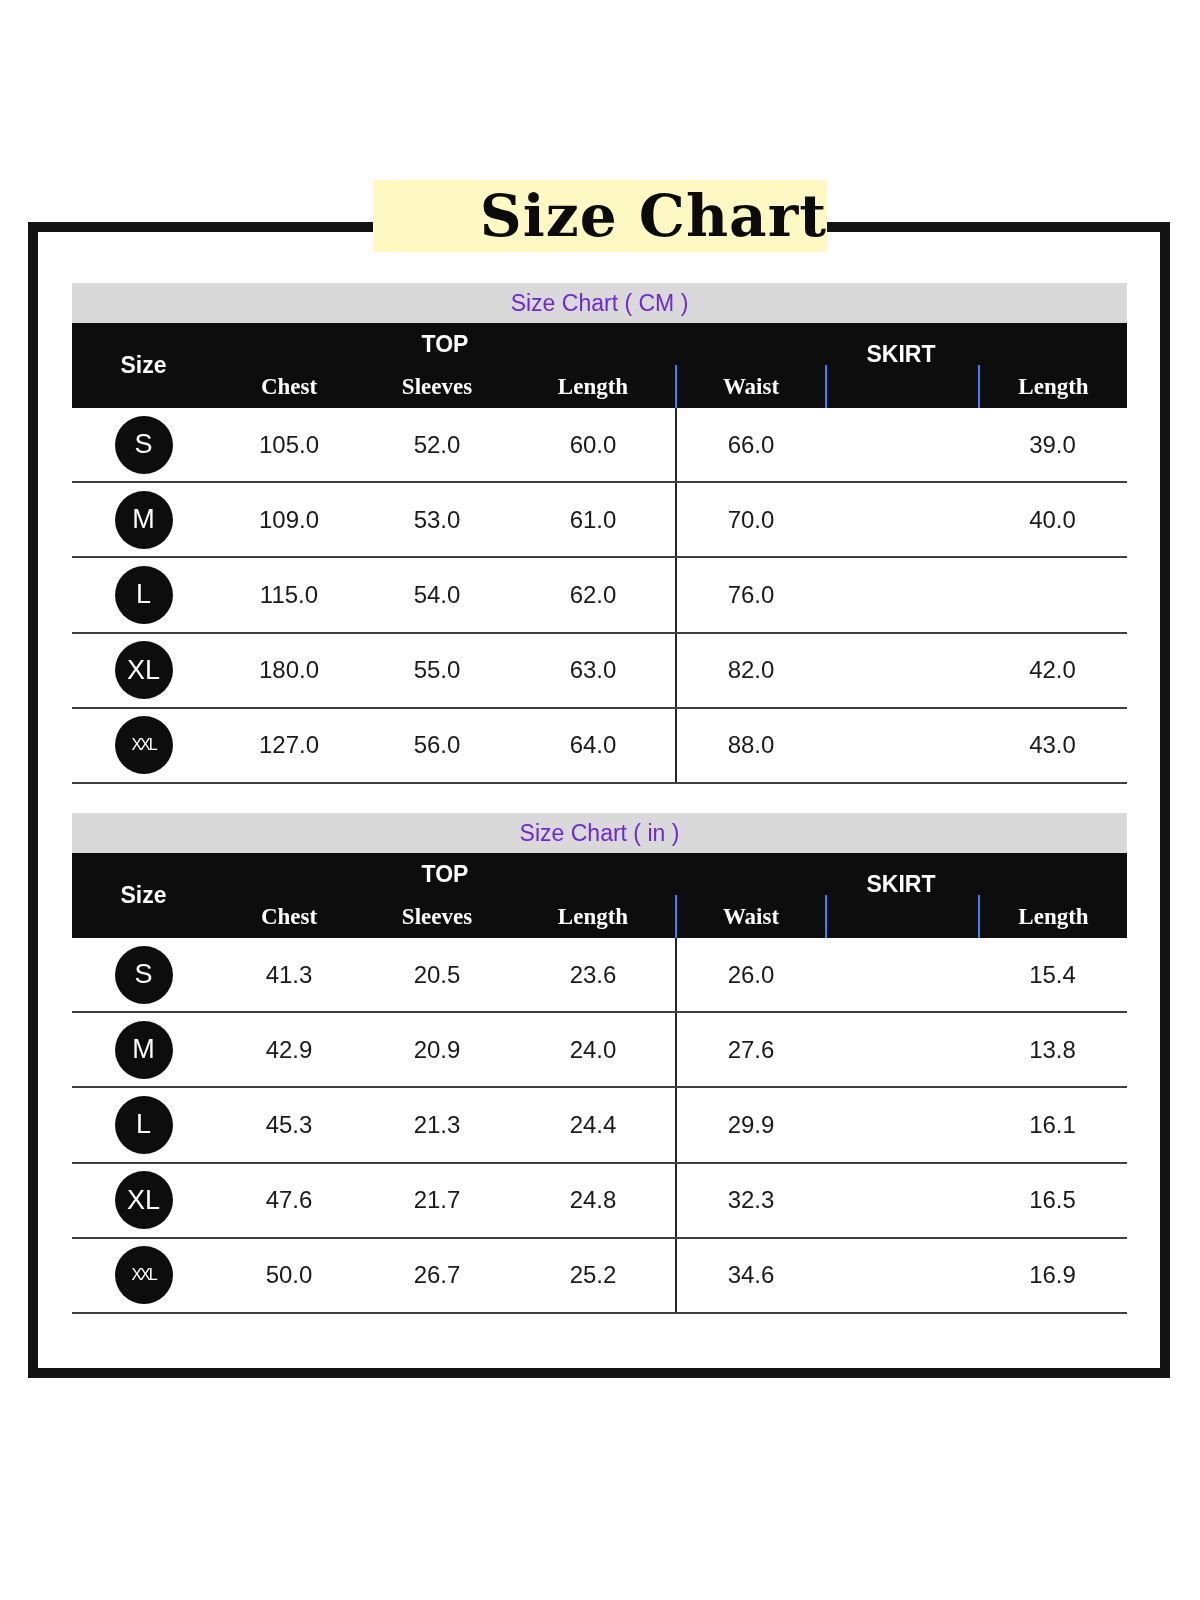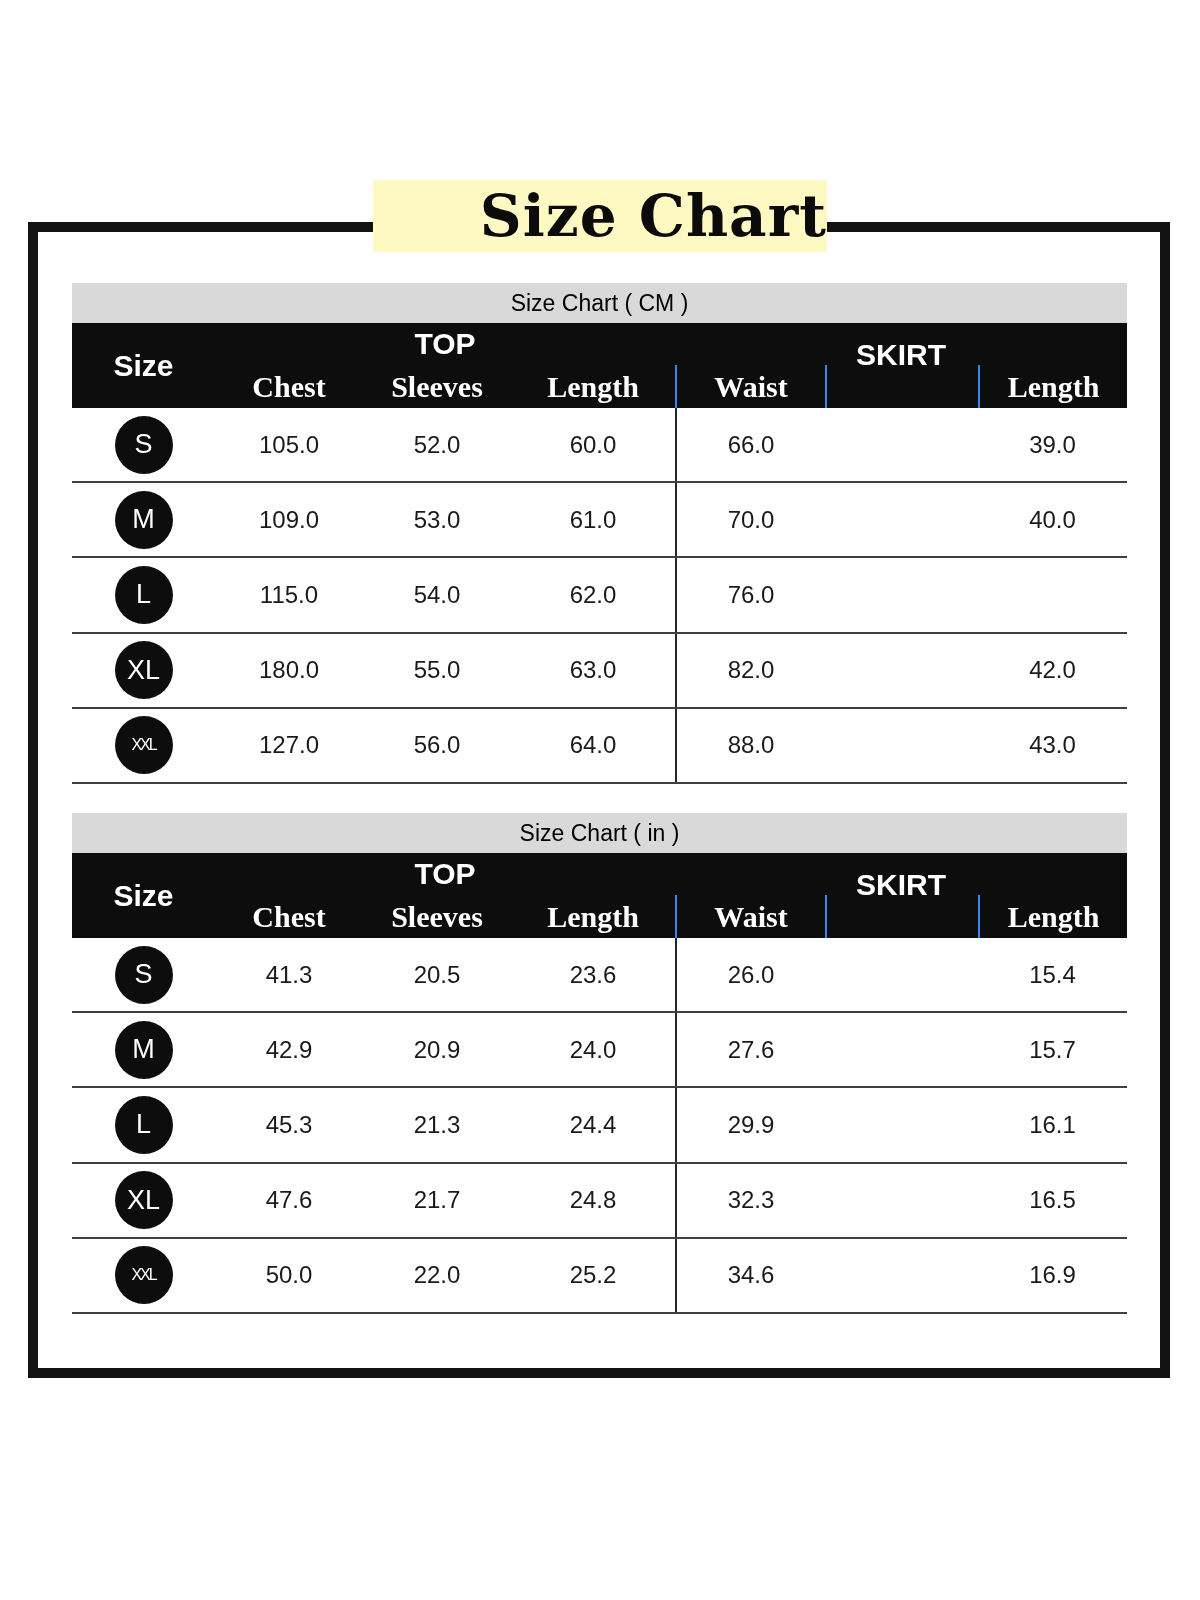--- a/index.html
+++ b/index.html
@@ -13,26 +13,26 @@
   }
   .title{
     position:absolute;left:373px;top:180px;width:454px;height:72px;margin:0;
     background:#fef9c3;z-index:2;text-align:right;line-height:72px;
     font-family:"DejaVu Serif", serif;font-weight:900;font-size:58px;
     letter-spacing:1px;color:#0b0b0b;
   }
   .size-table{position:absolute;left:72px;width:1055px;}
   .caption{
     height:40px;background:#d9d9d9;display:flex;align-items:center;justify-content:center;
-    font-size:23px;color:#000000;
+    font-size:23px;color:#6d28d9;
   }
   .thead{
     display:grid;height:85px;background:#0d0d0d;color:#ffffff;
     grid-template-columns:143px 148px 148px 164px 150px 153px 149px;
-    grid-template-rows:42px 43px;font-weight:bold;font-size:30px;
+    grid-template-rows:42px 43px;font-weight:bold;font-size:23px;
   }
   .thead .corner{grid-column:1;grid-row:1/3;display:flex;align-items:center;justify-content:center;}
   .thead .group-top{grid-column:2/5;grid-row:1;display:flex;align-items:center;justify-content:center;}
   .thead .group-skirt{grid-column:5/8;grid-row:1;display:flex;align-items:center;justify-content:center;margin-top:21px;}
   .thead .sub{grid-row:2;display:flex;align-items:center;justify-content:center;box-sizing:border-box;font-family:Liberation Serif, serif;}
   .thead .sub.skirt{border-left:2px solid #3b82f6;}
   .tbody{background:#ffffff;}
   .trow{
     display:grid;height:75.2px;box-sizing:border-box;
     grid-template-columns:143px 148px 148px 164px 150px 153px 149px;
@@ -151,21 +151,21 @@
         </div>
         <div class="trow">
           <div class="cell">
             <div class="badge">M</div>
           </div>
           <div class="cell">42.9</div>
           <div class="cell">20.9</div>
           <div class="cell">24.0</div>
           <div class="cell divided">27.6</div>
           <div class="cell"></div>
-          <div class="cell">15.7</div>
+          <div class="cell">13.8</div>
         </div>
         <div class="trow">
           <div class="cell">
             <div class="badge">L</div>
           </div>
           <div class="cell">45.3</div>
           <div class="cell">21.3</div>
           <div class="cell">24.4</div>
           <div class="cell divided">29.9</div>
           <div class="cell"></div>
@@ -180,21 +180,21 @@
           <div class="cell">24.8</div>
           <div class="cell divided">32.3</div>
           <div class="cell"></div>
           <div class="cell">16.5</div>
         </div>
         <div class="trow">
           <div class="cell">
             <div class="badge long">XXL</div>
           </div>
           <div class="cell">50.0</div>
-          <div class="cell">22.0</div>
+          <div class="cell">26.7</div>
           <div class="cell">25.2</div>
           <div class="cell divided">34.6</div>
           <div class="cell"></div>
           <div class="cell">16.9</div>
         </div>
       </div>
   </section>
 </div>
 
 </body></html>

